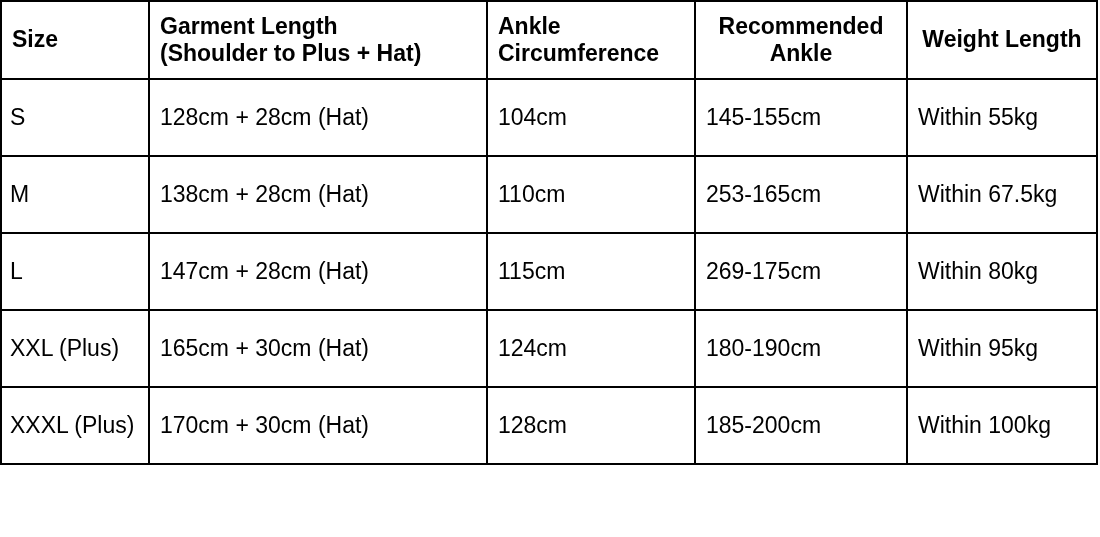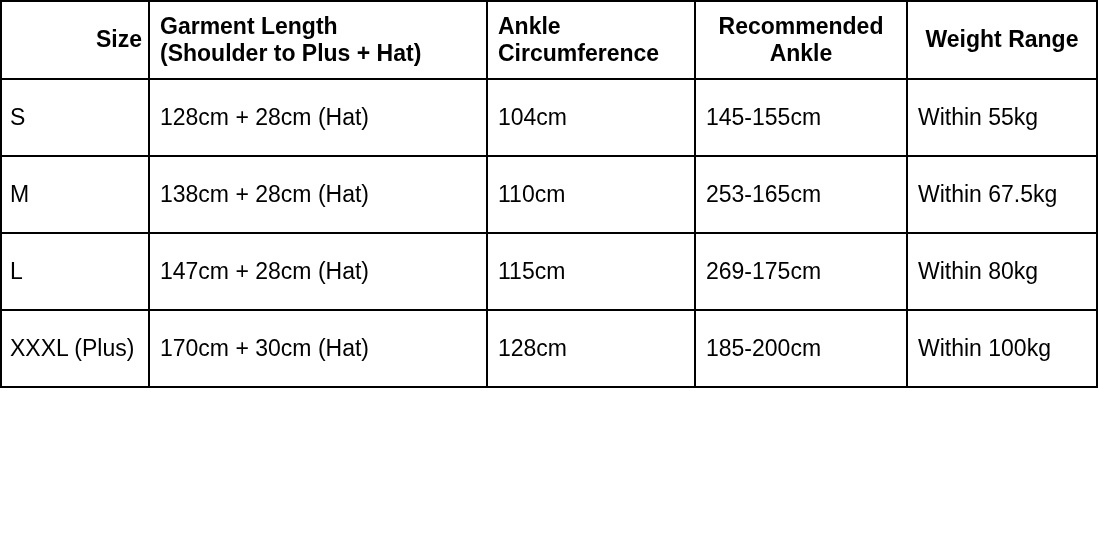--- a/index.html
+++ b/index.html
@@ -75,36 +75,36 @@
     <colgroup>
       <col class="c0">
       <col class="c1">
       <col class="c2">
       <col class="c3">
       <col class="c4">
     </colgroup>
     <thead>
       <tr>
         <th class="left-head">
-          <span style="display:block;text-align:right">Size</span>
+          <span style="display:block;text-align:left">Size</span>
         </th>
         <th class="left-head">
           <span>Garment Length</span>
           <span class="head-line2">(Shoulder to Plus + Hat)</span>
         </th>
         <th class="left-head">
           <span>Ankle</span>
           <span class="head-line2">Circumference</span>
         </th>
         <th>
           <span>Recommended</span>
           <span class="head-line2">Ankle</span>
         </th>
         <th>
-          <span>Weight Range</span>
+          <span>Weight Length</span>
         </th>
       </tr>
     </thead>
     <tbody>
       <tr>
         <td class="size-cell">S</td>
         <td>128cm + 28cm (Hat)</td>
         <td>104cm</td>
         <td>145-155cm</td>
         <td>Within 55kg</td>
@@ -117,20 +117,27 @@
         <td>Within 67.5kg</td>
       </tr>
       <tr>
         <td class="size-cell">L</td>
         <td>147cm + 28cm (Hat)</td>
         <td>115cm</td>
         <td>269-175cm</td>
         <td>Within 80kg</td>
       </tr>
       <tr>
+        <td class="size-cell">XXL (Plus)</td>
+        <td>165cm + 30cm (Hat)</td>
+        <td>124cm</td>
+        <td>180-190cm</td>
+        <td>Within 95kg</td>
+      </tr>
+      <tr>
         <td class="size-cell">XXXL (Plus)</td>
         <td>170cm + 30cm (Hat)</td>
         <td>128cm</td>
         <td>185-200cm</td>
         <td>Within 100kg</td>
       </tr>
     </tbody>
   </table>
 </div>
 

